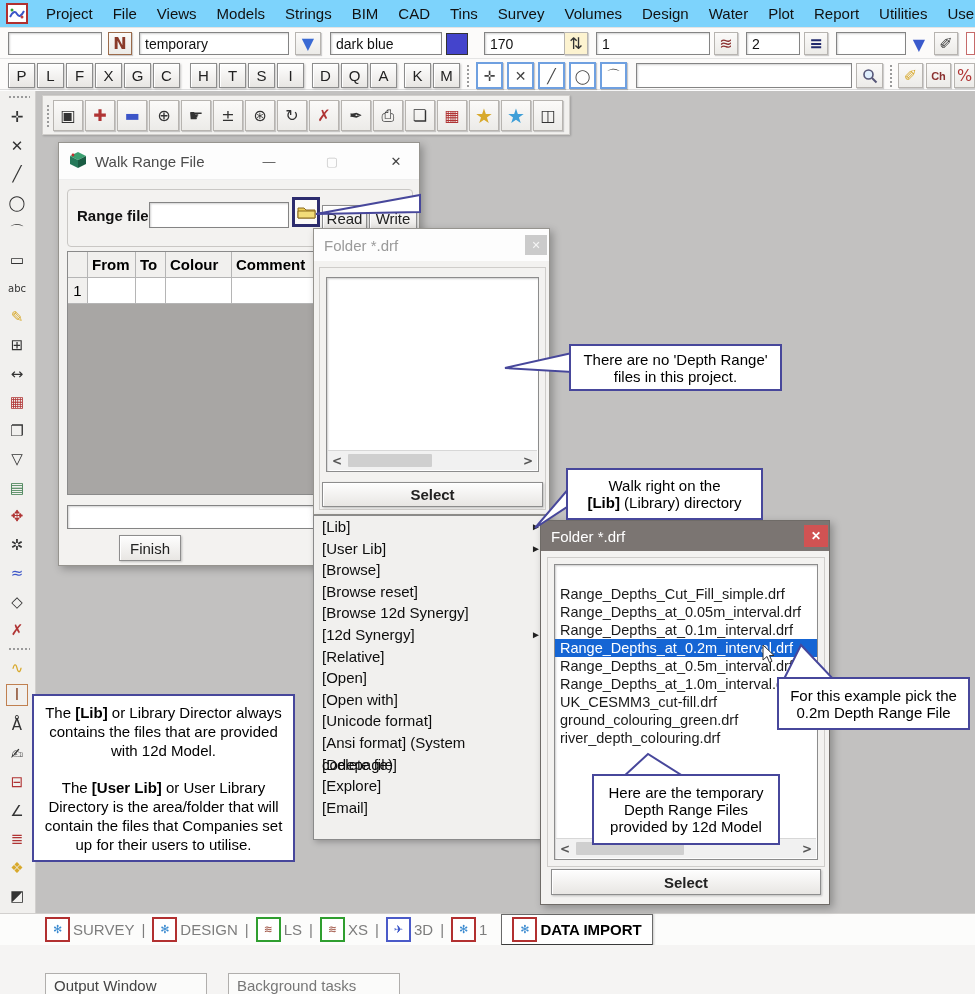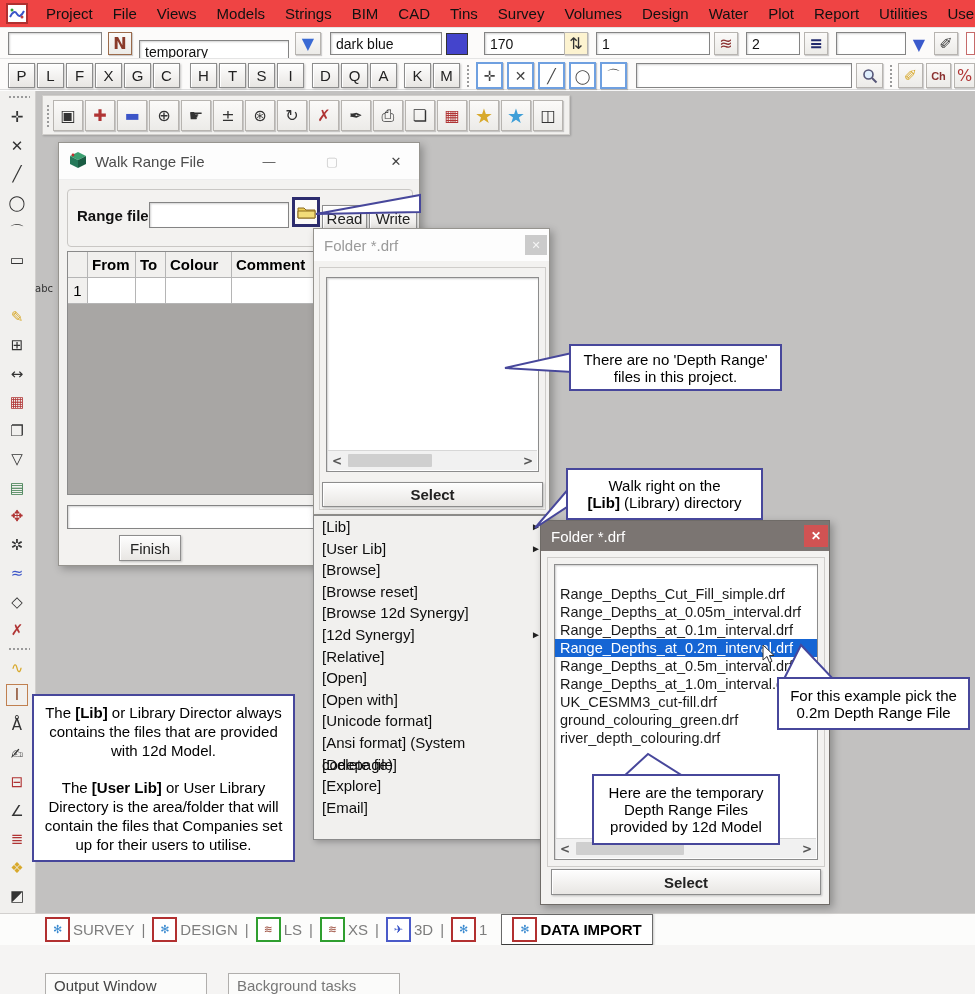--- a/index.html
+++ b/index.html
@@ -48,21 +48,21 @@
   .winctl{width:30px;height:26px;display:flex;align-items:center;justify-content:center;font-size:13px;color:#555;}
   .cell{border-right:1px solid #b5b5b5;border-bottom:1px solid #b5b5b5;box-sizing:border-box;
         font-size:15px;display:flex;align-items:center;padding:0 4px;}
   b{font-weight:bold;}
 </style>
 </head>
 <body>
 
 <div id="screen">
 
-  <div class="abs" style="left:0;top:0;width:975px;height:27px;background:#ef4444;display:flex;align-items:center;">
+  <div class="abs" style="left:0;top:0;width:975px;height:27px;background:#7dd3fc;display:flex;align-items:center;">
     <span class="abs" style="left:6px;top:3px;width:22px;height:21px;">
       <svg width="22" height="21">
           <rect x="1" y="1" width="20" height="19" fill="#fff" stroke="#b03030" stroke-width="2"></rect>
           <path d="M4 14 Q8 6 11 11 T18 8" stroke="#3a55c8" stroke-width="2" fill="none"></path>
           <circle cx="6" cy="7" r="1.5" fill="#2f9e2f"></circle>
           <circle cx="16" cy="14" r="1.5" fill="#c04040"></circle>
         </svg>
     </span>
     <div style="margin-left:36px;display:flex;">
       <span class="menu-item">Project</span>
@@ -81,21 +81,21 @@
       <span class="menu-item">Report</span>
       <span class="menu-item">Utilities</span>
       <span class="menu-item">User</span>
 
     </div>
   </div>
 
   <div class="abs" style="left:0;top:27px;width:975px;height:31px;background:#fcfbfa;border-top:1px solid #e4e4e4;">
     <input class="abs input" style="left: 8px; top: 4px; width: 94px; height: 23px;" value="">
     <div class="abs tbtn" style="left:108px;top:4px;width:24px;height:23px;color:#8a3a2a;font-weight:bold;border:1px solid #9a6a4a;">N</div>
-    <input class="abs input" style="left: 139px; top: 12px; width: 150px; height: 23px;" value="temporary">
+    <input class="abs input" style="left: 139px; top: 4px; width: 150px; height: 23px;" value="temporary">
     <div class="abs tbtn" style="left:295px;top:4px;width:26px;height:23px;color:#3a6ad4;">▼</div>
     <input class="abs input" style="left: 330px; top: 4px; width: 112px; height: 23px;" value="dark blue">
     <div class="abs" style="left:446px;top:5px;width:22px;height:22px;background:#4444cc;border:1px solid #333;"></div>
     <input class="abs input" style="left: 484px; top: 4px; width: 82px; height: 23px;" value="170">
     <div class="abs tbtn" style="left:564px;top:4px;width:24px;height:23px;background:#fdf3d0;">⇅</div>
     <input class="abs input" style="left: 596px; top: 4px; width: 114px; height: 23px;" value="1">
     <div class="abs tbtn" style="left:714px;top:4px;width:24px;height:23px;color:#8a3030;">≋</div>
     <input class="abs input" style="left: 746px; top: 4px; width: 54px; height: 23px;" value="2">
     <div class="abs tbtn" style="left:804px;top:4px;width:24px;height:23px;color:#222a6e;font-weight:bold;">≡</div>
     <input class="abs input" style="left: 836px; top: 4px; width: 70px; height: 23px;" value="">
@@ -142,21 +142,21 @@
   <div class="abs" style="left:36px;top:91px;width:939px;height:822px;background:#c2c1c0;"></div>
 
   <div class="abs" style="left:0;top:91px;width:36px;height:822px;background:#f1f0ee;border-right:1px solid #d2d0ce;">
     <div class="abs grip" style="left:8px;top:4px;width:22px;height:5px;"></div>
     <button class="abs lt-icon" style="left:3px;top:13px;">✛</button>
     <button class="abs lt-icon" style="left:3px;top:42px;">✕</button>
     <button class="abs lt-icon" style="left:3px;top:70px;">╱</button>
     <button class="abs lt-icon" style="left:3px;top:99px;">◯</button>
     <button class="abs lt-icon" style="left:3px;top:127px;">⌒</button>
     <button class="abs lt-icon" style="left:3px;top:156px;">▭</button>
-    <button class="abs lt-icon" style="left:3px;top:184px;font-size:10px;margin-left:27px;">abc</button>
+    <button class="abs lt-icon" style="left:3px;top:184px;font-size:10px;">abc</button>
     <button class="abs lt-icon c-gold" style="left:3px;top:213px;">✎</button>
     <button class="abs lt-icon" style="left:3px;top:241px;">⊞</button>
     <button class="abs lt-icon" style="left:3px;top:270px;">↔</button>
     <button class="abs lt-icon c-red" style="left:3px;top:298px;">▦</button>
     <button class="abs lt-icon" style="left:3px;top:327px;">❐</button>
     <button class="abs lt-icon" style="left:3px;top:355px;">▽</button>
     <button class="abs lt-icon" style="left:3px;top:384px;color:#3a7a4a;">▤</button>
     <button class="abs lt-icon c-red" style="left:3px;top:412px;">✥</button>
     <button class="abs lt-icon" style="left:3px;top:441px;">✲</button>
     <button class="abs lt-icon c-blue" style="left:3px;top:469px;">≈</button>

